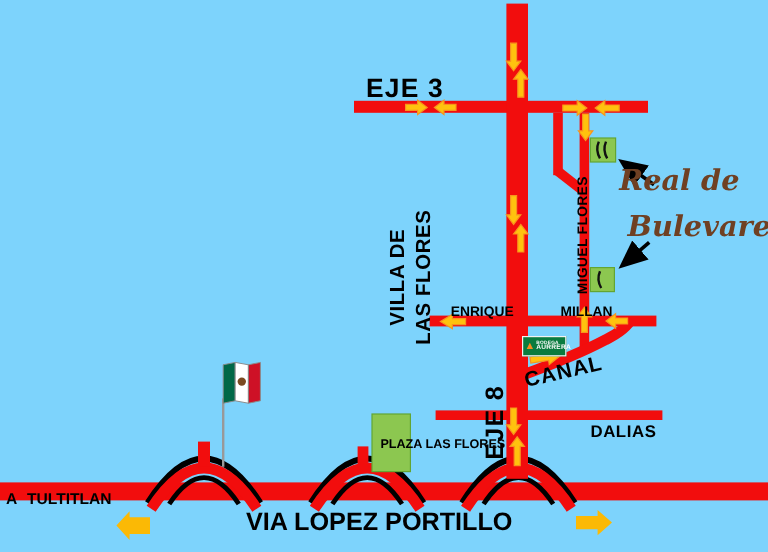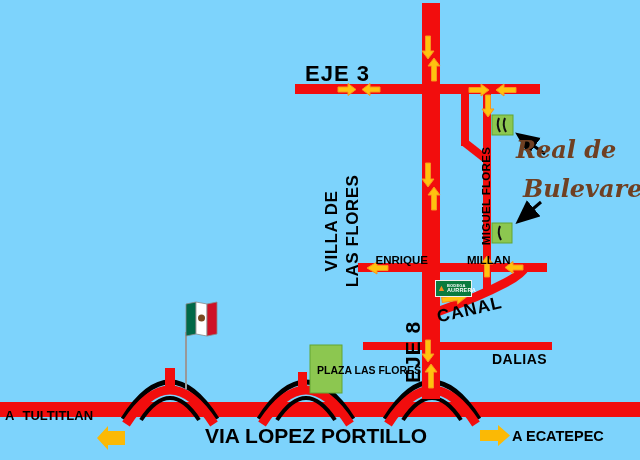--- a/index.html
+++ b/index.html
@@ -124,21 +124,20 @@
   </div>
   <div class="lbl rot" id="miguel-label">MIGUEL FLORES</div>
   <div class="lbl rot" id="eje8-label">EJE 8</div>
   <div class="lbl" id="enrique-label">ENRIQUE</div>
   <div class="lbl" id="millan-label">MILLAN</div>
   <div class="lbl" id="canal-label">CANAL</div>
   <div class="lbl" id="dalias-label">DALIAS</div>
   <div class="lbl" id="via-label">VIA LOPEZ PORTILLO</div>
   <div class="lbl" id="plaza-label">PLAZA LAS FLORES</div>
   <div class="lbl" id="tultitlan-label">A TULTITLAN</div>
-  <div class="lbl" id="ecatepec-label">A ECATEPEC</div>
   <div class="realtxt" id="real-line1">Real de</div>
   <div class="realtxt" id="real-line2">Bulevares</div>
 
   <div id="bodega-sign">
     <span class="alogo">▲</span>
     <span class="btxt">
       <span class="b1">BODEGA</span>
       <span class="b2">AURRERA</span>
     </span>
   </div>

